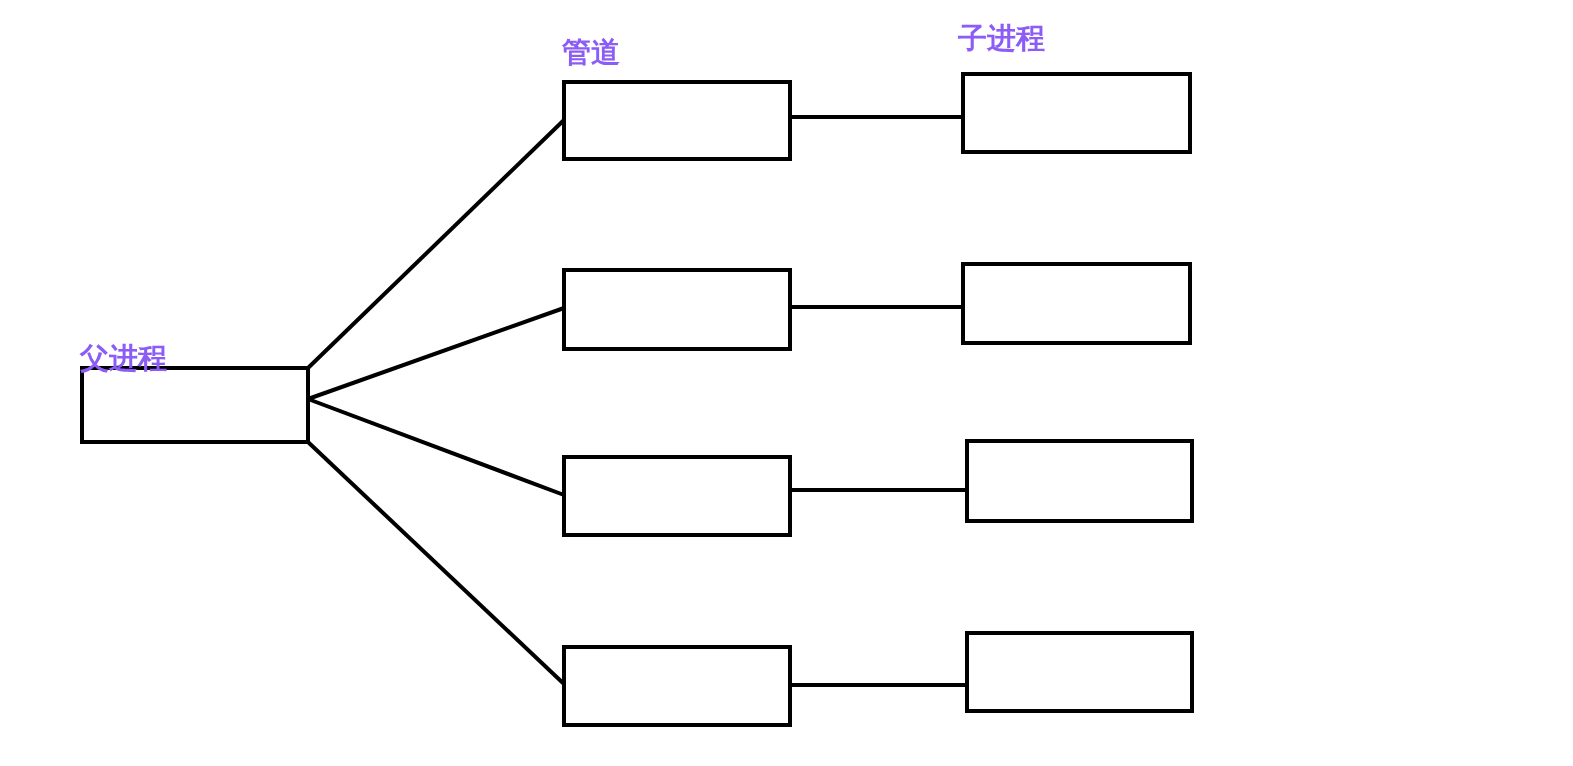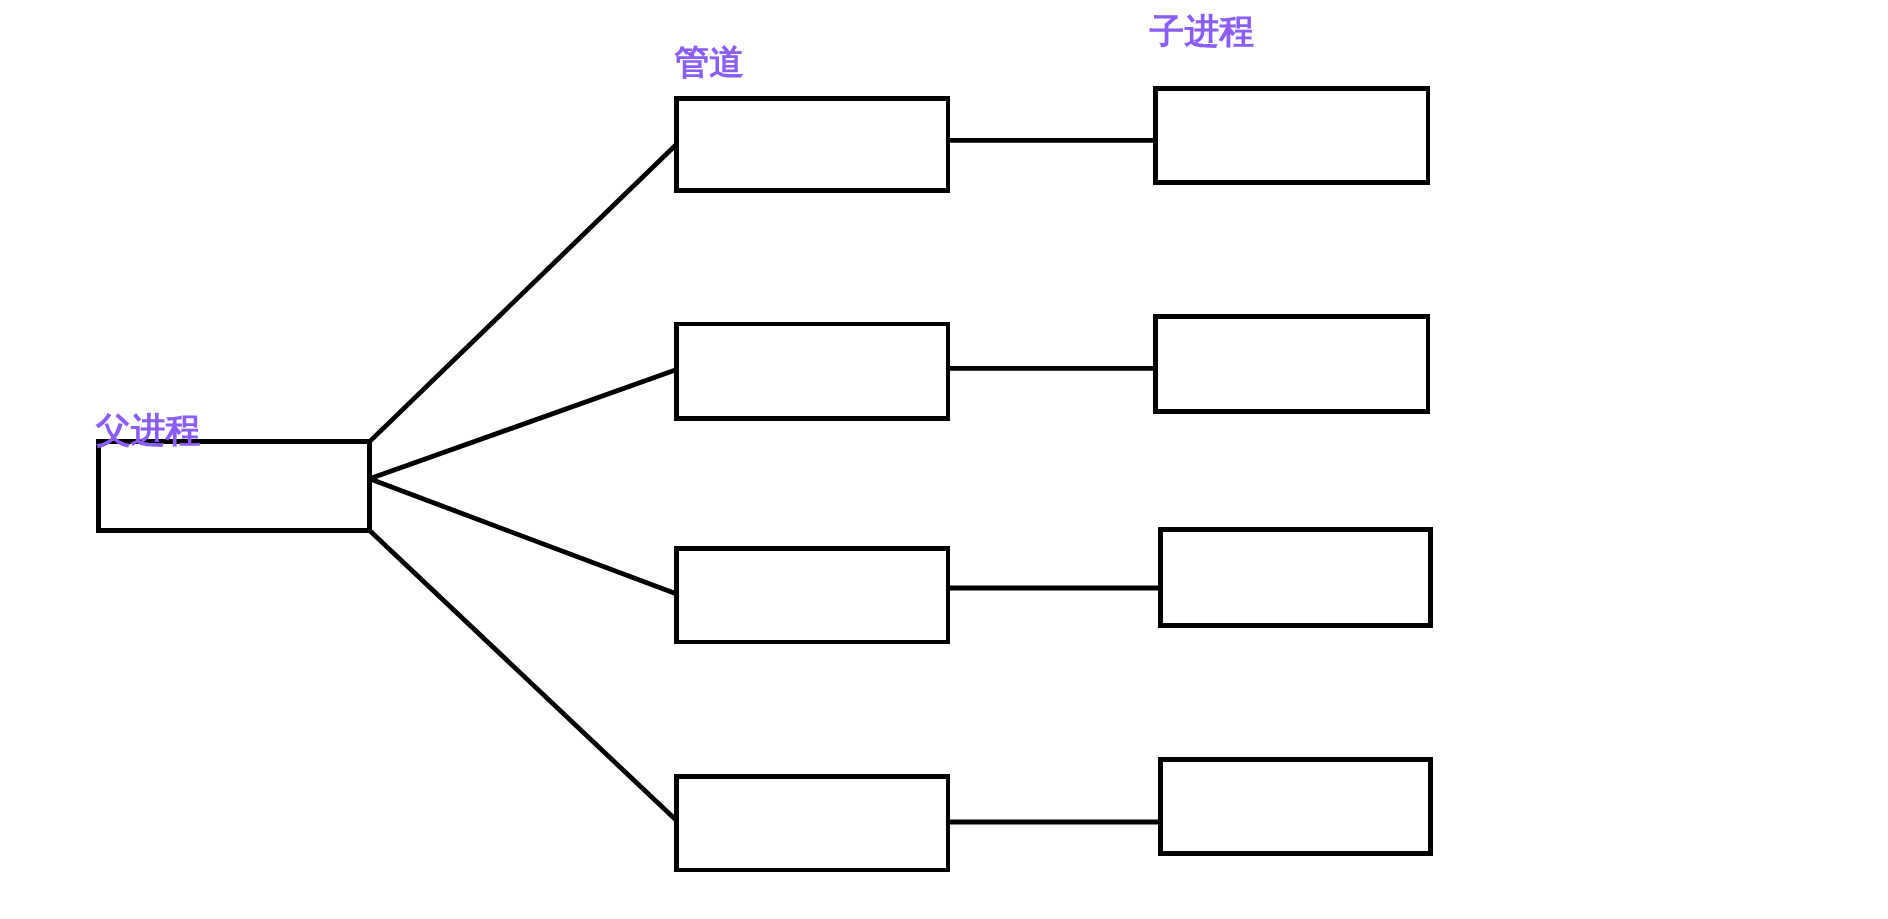--- a/index.html
+++ b/index.html
@@ -92,15 +92,15 @@
       <rect class="node-box" x="963" y="264" width="227" height="79" stroke="#000000" stroke-width="4"></rect>
       <rect class="node-box" x="967" y="441" width="225" height="80" stroke="#000000" stroke-width="4"></rect>
       <rect class="node-box" x="967" y="633" width="225" height="78" stroke="#000000" stroke-width="4"></rect>
     </g>
   </svg>
 
   <div class="label-text" style="left: 80px; top: 344px;">父进程</div>
 
   <div class="label-text" style="left: 562px; top: 38px;">管道</div>
 
-  <div class="label-text" style="left: 958px; top: 12px;">子进程</div>
+  <div class="label-text" style="left: 958px; top: 24px;">子进程</div>
 
 </div>
 
 </body></html>

